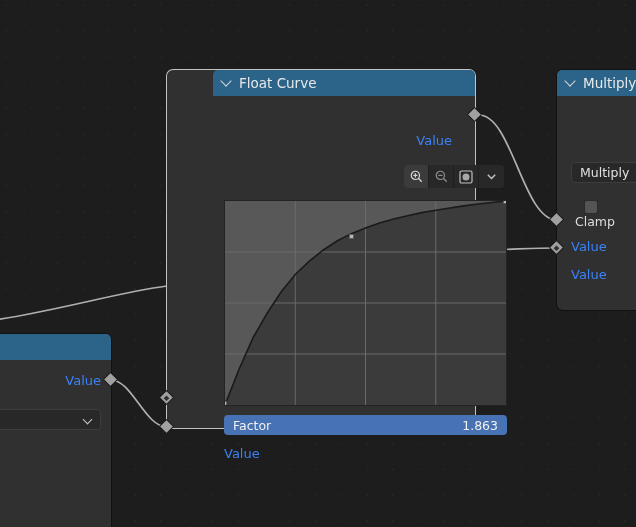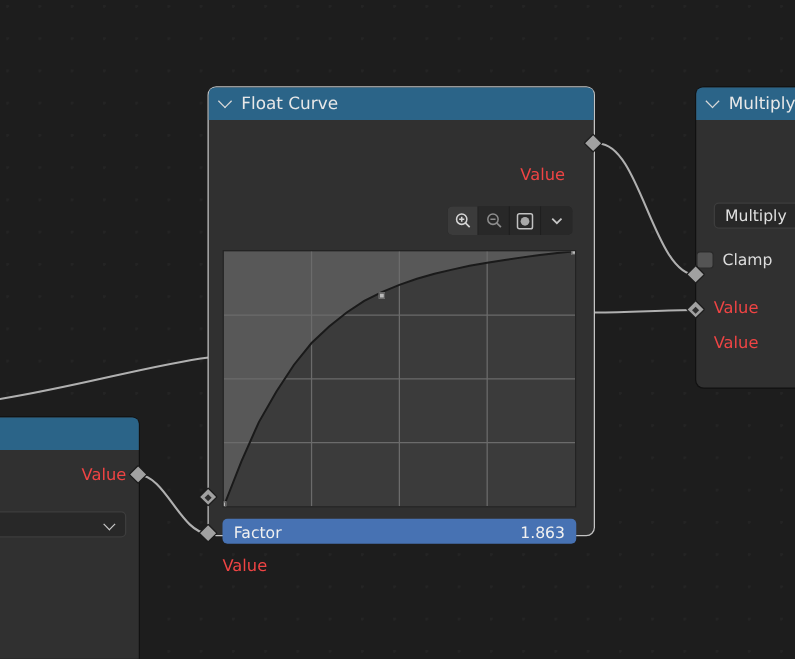--- a/index.html
+++ b/index.html
@@ -74,21 +74,21 @@
   }
   .sock.hollow { background:#a1a1a1; }
   .sock.hollow::after{
     content:""; position:absolute;
     left:2.5px; top:2.5px;
     width:4px; height:4px;
     background:#2f2f2f;
   }
   .sock-label {
     position:absolute;
-    color:#ef4444;
+    color:#3b82f6;
     font-size:13px;
     white-space:nowrap;
     z-index:4;
   }
   .sock-label.right { text-align:right; }
 
   
   .dropdown {
     position:absolute;
     height:21px;
@@ -200,21 +200,21 @@
       <div class="sock-label right" style="right:10px; top:13px;">Value</div>
       <div class="dropdown" style="left:10px; top:49px; width:187px;">
         <span></span>
         <span class="dd-chev"></span>
       </div>
 
     </div>
   </div>
   <div class="sock" style="left:105px; top:374px;"></div>
 
-  <div class="node selected" style="left:167px; top:70px; width:308px; height:358px;">
+  <div class="node selected" style="left:167px; top:70px; width:308px; height:358px;padding-left:46px;">
     <div class="node-header">
       <span class="chev"></span>
       <span>Float Curve</span>
     </div>
     <div class="node-body">
 
       <div class="sock-label right" style="right:23px; top:37px;">Value</div>
 
       <div class="curvebar" style="left:191px; top:69px;">
         <div class="cb-btn active">
@@ -278,21 +278,21 @@
 
   <div class="node plain" style="left:557px; top:70px; width:150px; height:240px;">
     <div class="node-header">
       <span class="chev"></span>
       <span>Multiply</span>
     </div>
     <div class="node-body">
       <div class="dropdown" style="left:14px; top:66px; width:130px;">
         <span>Multiply</span>
       </div>
-      <div class="checkrow" style="left:0; top:104px;">
+      <div class="checkrow" style="left:18px; top:104px;flex-direction:column;">
         <span class="checkbox"></span>
         <span>Clamp</span>
       </div>
       <div class="sock-label" style="left:14px; top:143px;">Value</div>
       <div class="sock-label" style="left:14px; top:171px;">Value</div>
     </div>
   </div>
   <div class="sock" style="left:551px; top:214px;"></div>
   <div class="sock hollow" style="left:551px; top:242px;"></div>
 

